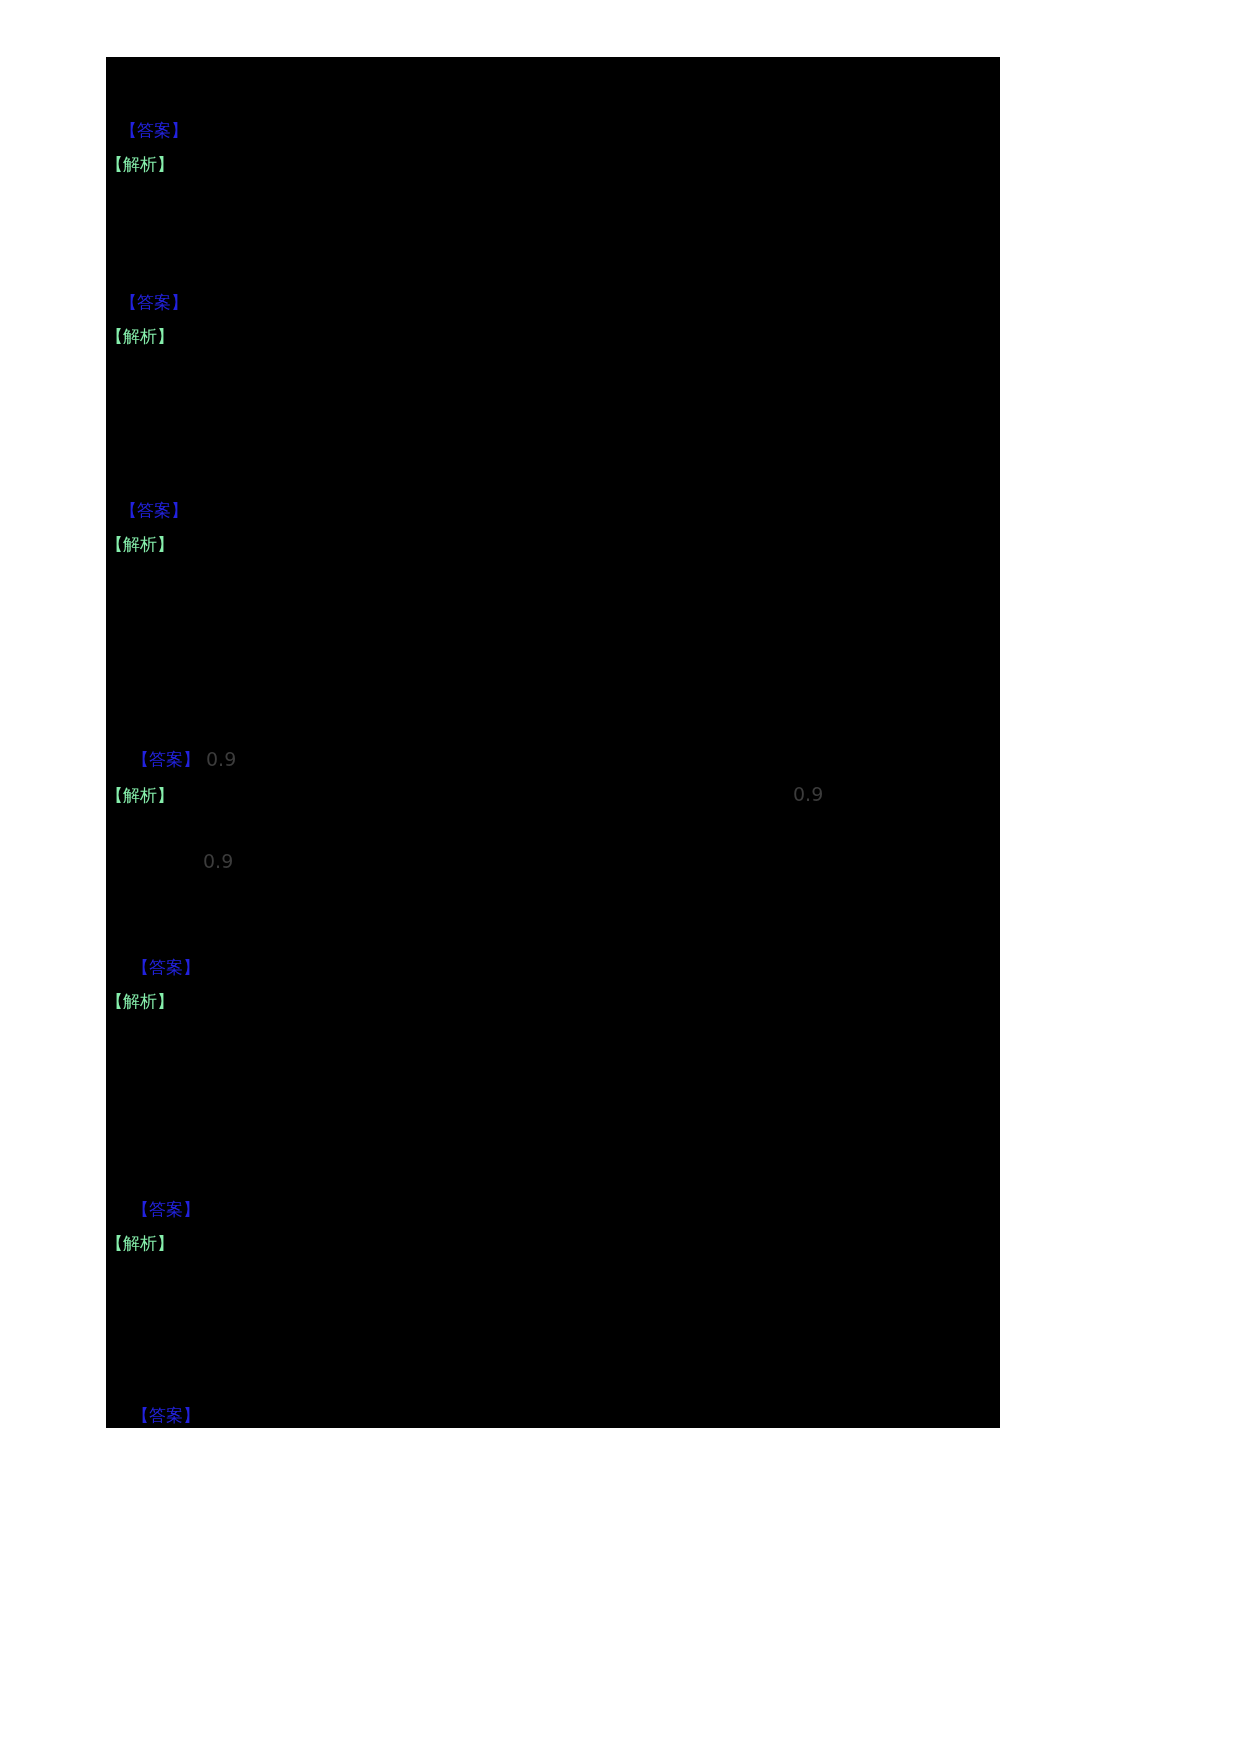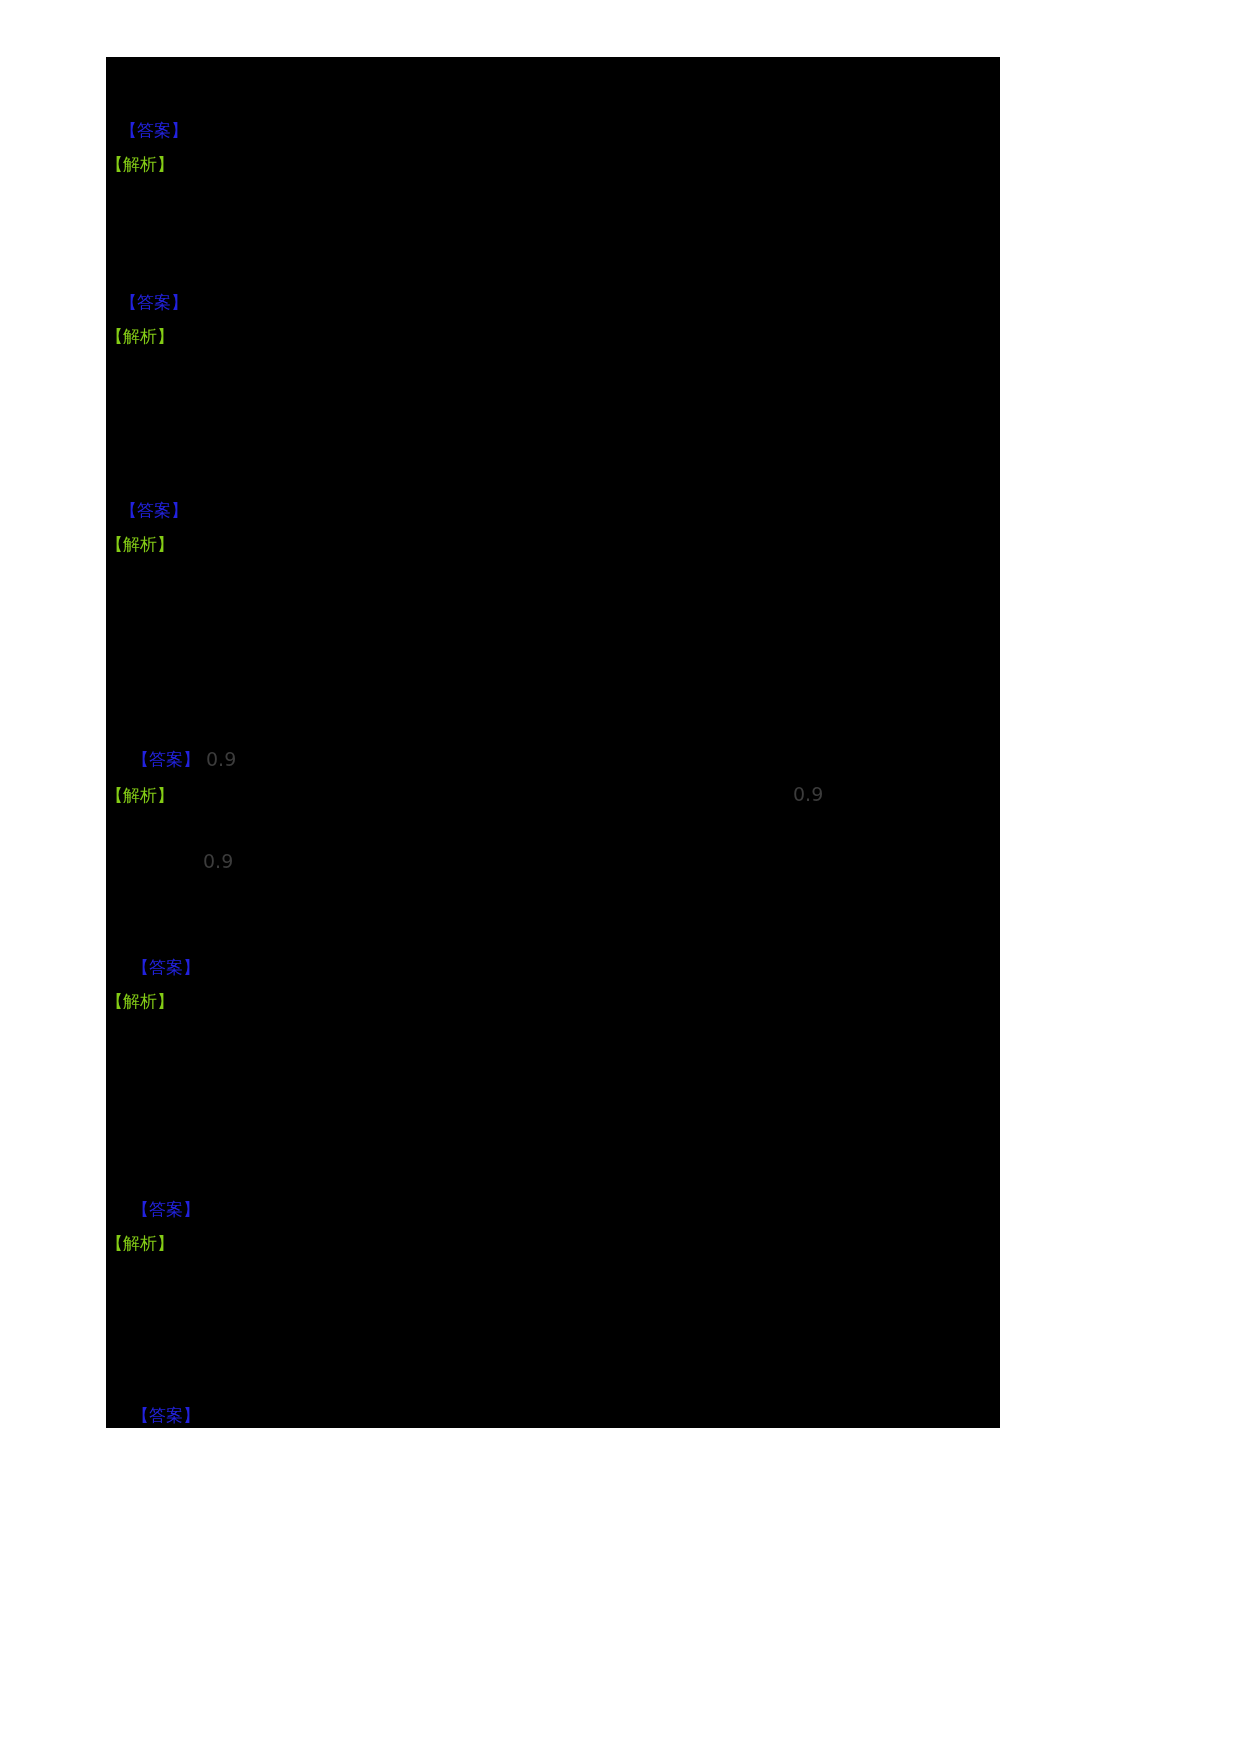--- a/index.html
+++ b/index.html
@@ -29,21 +29,21 @@
   .answer-label {
     position: absolute;
     color: #2222dd;
     font-size: 17px;
     line-height: 20px;
     white-space: nowrap;
     font-family: "DejaVu Sans", sans-serif;
   }
   .explain-label {
     position: absolute;
-    color: #84cc16;
+    color: #86efac;
     font-size: 17px;
     line-height: 20px;
     white-space: nowrap;
     font-family: "DejaVu Sans", sans-serif;
   }
   .gray-number {
     position: absolute;
     color: #3c3c3c;
     font-size: 19px;
     line-height: 22px;

